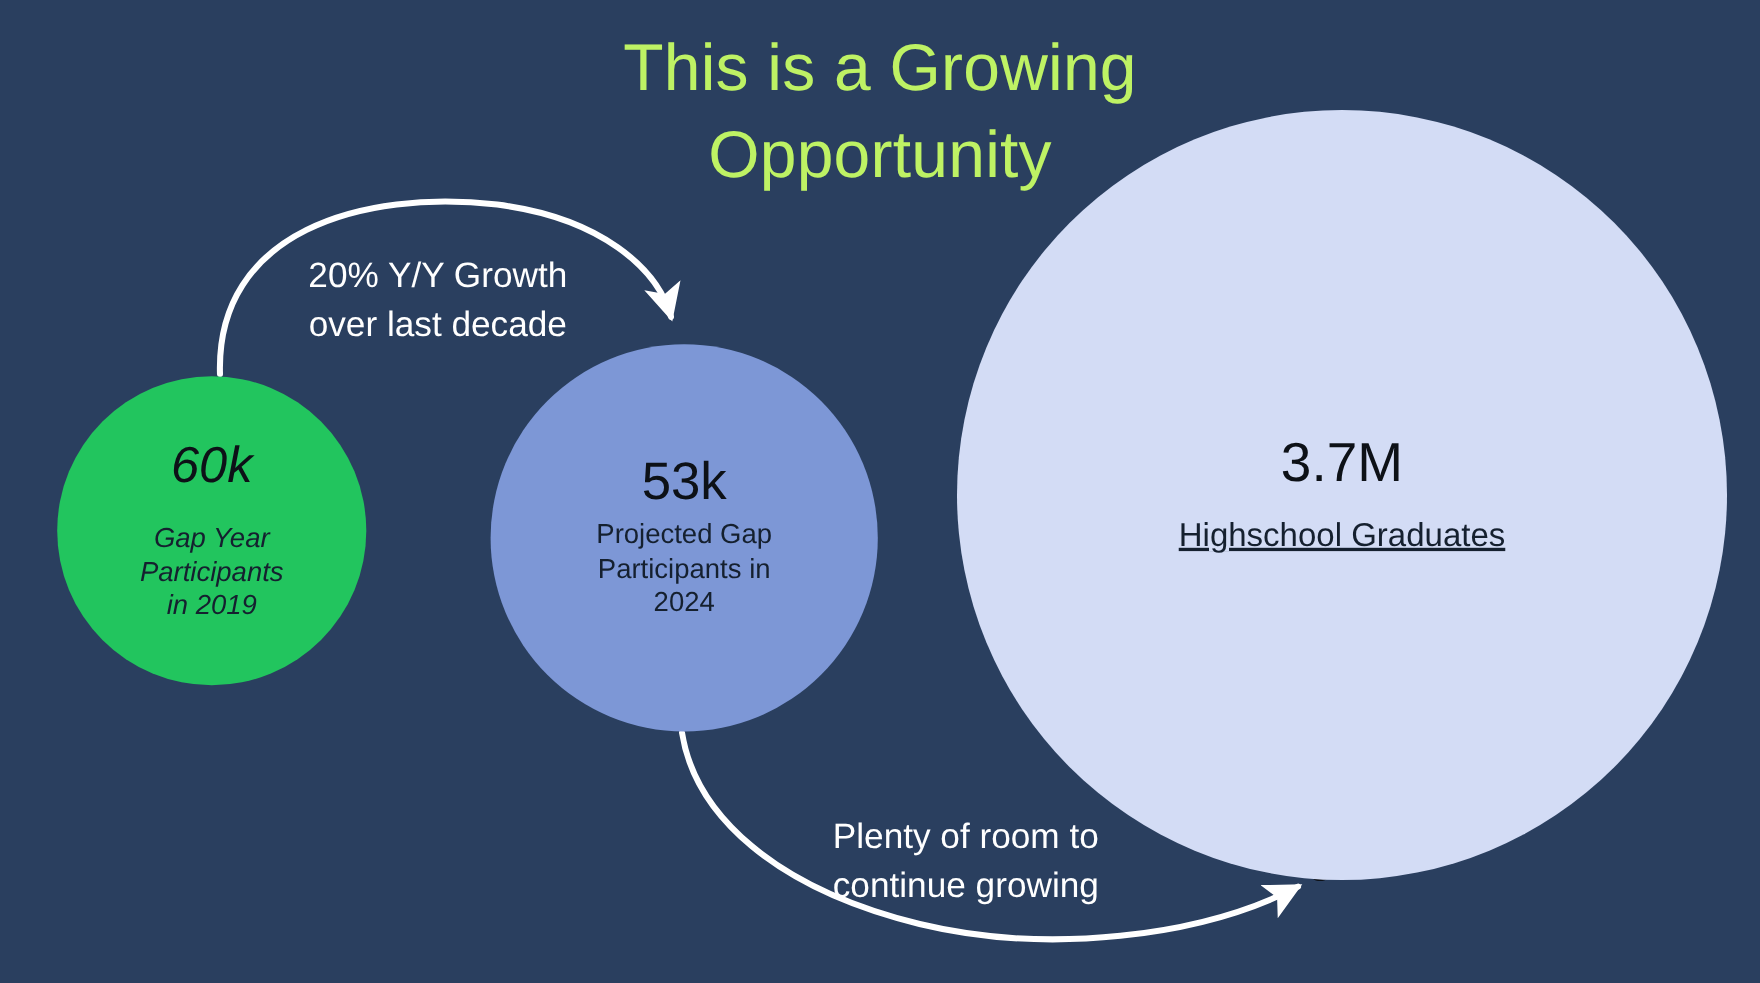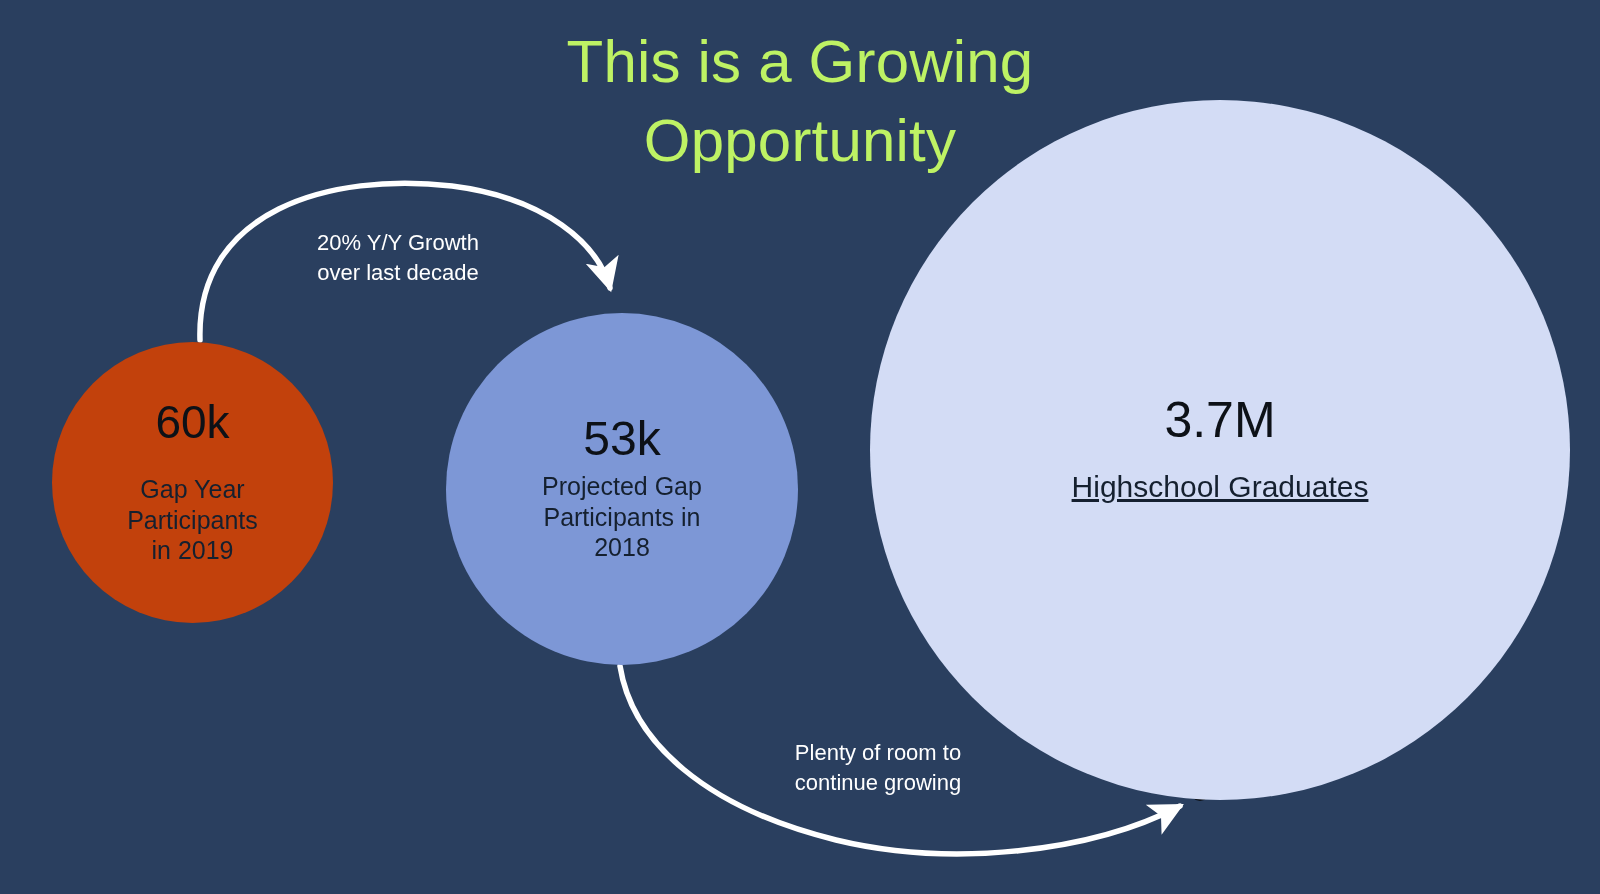--- a/index.html
+++ b/index.html
@@ -60,21 +60,22 @@
     color: #15202f;
     white-space: pre-line;
   }
 
   
   #bubble-2019 {
     left: 52px;
     top: 342px;
     width: 281px;
     height: 281px;
-    background: #c2410c;
+    background: #22c55e;
+    font-style: italic;
   }
   #bubble-2019 .value   { font-size: 46px; margin-bottom: 8px; }
   #bubble-2019 .caption { font-size: 25px; margin-top: 21px; }
 
   
   #bubble-2020 {
     left: 446px;
     top: 313px;
     width: 352px;
     height: 352px;
@@ -91,21 +92,21 @@
     height: 700px;
     background: #d3dcf5;
   }
   #bubble-graduates .value   { font-size: 50px; margin-bottom: 24px; }
   #bubble-graduates .caption { font-size: 30px; text-decoration: underline; }
 
   
   .annotation {
     position: absolute;
     color: #ffffff;
-    font-size: 22px;
+    font-size: 32px;
     font-weight: 400;
     line-height: 1.38;
     text-align: center;
     white-space: pre-line;
   }
   #annotation-growth   { left: 238px; top: 228px;  width: 320px; }
   #annotation-headroom { left: 718px; top: 738px;  width: 320px; }
 
   
   .arrow-layer {
@@ -142,21 +143,21 @@
     <div class="value">60k</div>
     <div class="caption">Gap Year
 Participants
 in 2019</div>
   </div>
 
   <div class="bubble" id="bubble-2020">
     <div class="value">53k</div>
     <div class="caption">Projected Gap
 Participants in
-2018</div>
+2024</div>
   </div>
 
   <div class="bubble" id="bubble-graduates">
     <div class="value">3.7M</div>
     <div class="caption">Highschool Graduates</div>
   </div>
 
   <div class="annotation" id="annotation-growth">20% Y/Y Growth
 over last decade</div>
 

